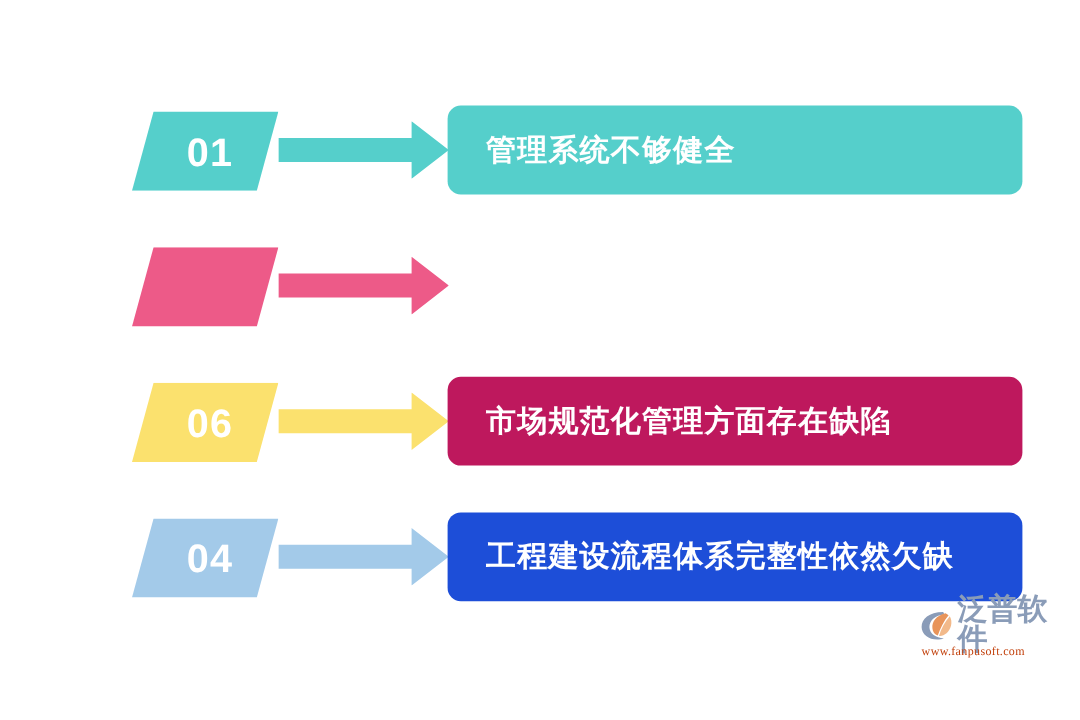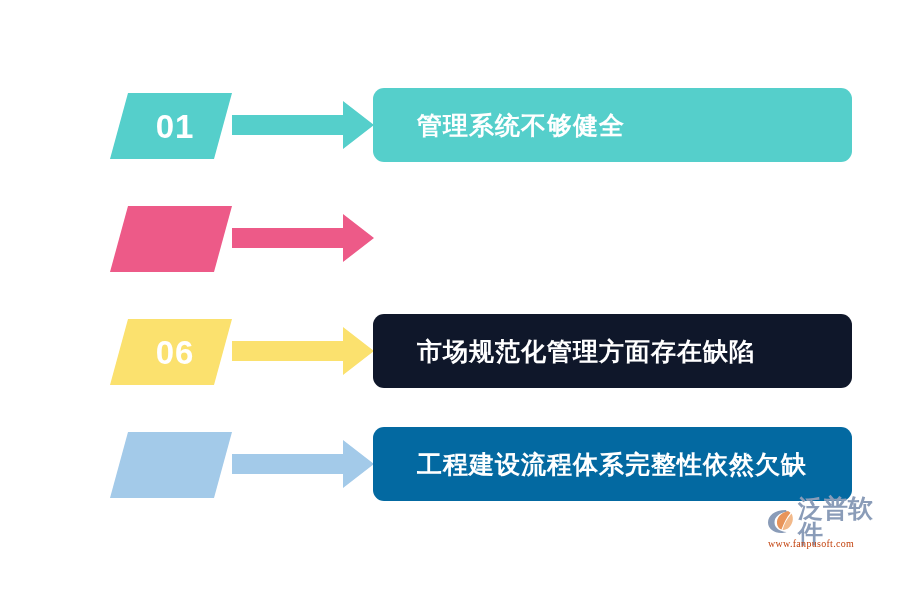--- a/index.html
+++ b/index.html
@@ -83,21 +83,21 @@
     height: 74px;
     border-radius: 11px;
     display: flex;
     align-items: center;
   }
   .bar-text {
     color: #ffffff;
     font-size: 25px;
     font-weight: bold;
     letter-spacing: 1px;
-    padding-left: 44px;
+    padding-left: 32px;
     line-height: 1.2;
     white-space: nowrap;
   }
 
   
   .logo {
     position: absolute;
     left: 766px;
     top: 506px;
     width: 124px;
@@ -171,37 +171,38 @@
       <svg viewBox="0 0 122 66" xmlns="http://www.w3.org/2000/svg">
         <polygon points="18,0 122,0 104,66 0,66" fill="#fbe16e"></polygon>
       </svg>
     </div>
     <div class="num-label">06</div>
     <div class="arrow">
       <svg viewBox="0 0 142 48" xmlns="http://www.w3.org/2000/svg">
         <polygon points="0,14 111,14 111,0 142,24 111,48 111,34 0,34" fill="#fbe16e"></polygon>
       </svg>
     </div>
-    <div class="bar" style="background:#0f172a;">
+    <div class="bar" style="background:#be185d;">
       <span class="bar-text">市场规范化管理方面存在缺陷</span>
     </div>
   </div>
 
   <div class="row row-4">
     <div class="num-shape">
       <svg viewBox="0 0 122 66" xmlns="http://www.w3.org/2000/svg">
         <polygon points="18,0 122,0 104,66 0,66" fill="#a3cae9"></polygon>
       </svg>
     </div>
+    <div class="num-label">04</div>
     <div class="arrow">
       <svg viewBox="0 0 142 48" xmlns="http://www.w3.org/2000/svg">
         <polygon points="0,14 111,14 111,0 142,24 111,48 111,34 0,34" fill="#a3cae9"></polygon>
       </svg>
     </div>
-    <div class="bar" style="background:#0369a1;">
+    <div class="bar" style="background:#1d4ed8;">
       <span class="bar-text">工程建设流程体系完整性依然欠缺</span>
     </div>
   </div>
 
   <div class="logo">
     <div class="logo-top">
       <span class="logo-mark">
         <svg viewBox="0 0 30 28" xmlns="http://www.w3.org/2000/svg">
           <path d="M20 3 C8 3 2 9 2 15.5 C2 21.5 8 26 15 26 C17 26 19 25.6 20.5 25 C14 24.6 8.5 21 8.5 15.5 C8.5 10 13.5 5.5 21 5 Z" fill="#8a9cb8"></path>
           <path d="M22 4 C14 6 10.5 11 11 16.5 C11.2 19.5 13 21.8 15.5 22.6 C17.5 17 20.5 10.5 24.5 5.8 Z" fill="#e8945a"></path>

